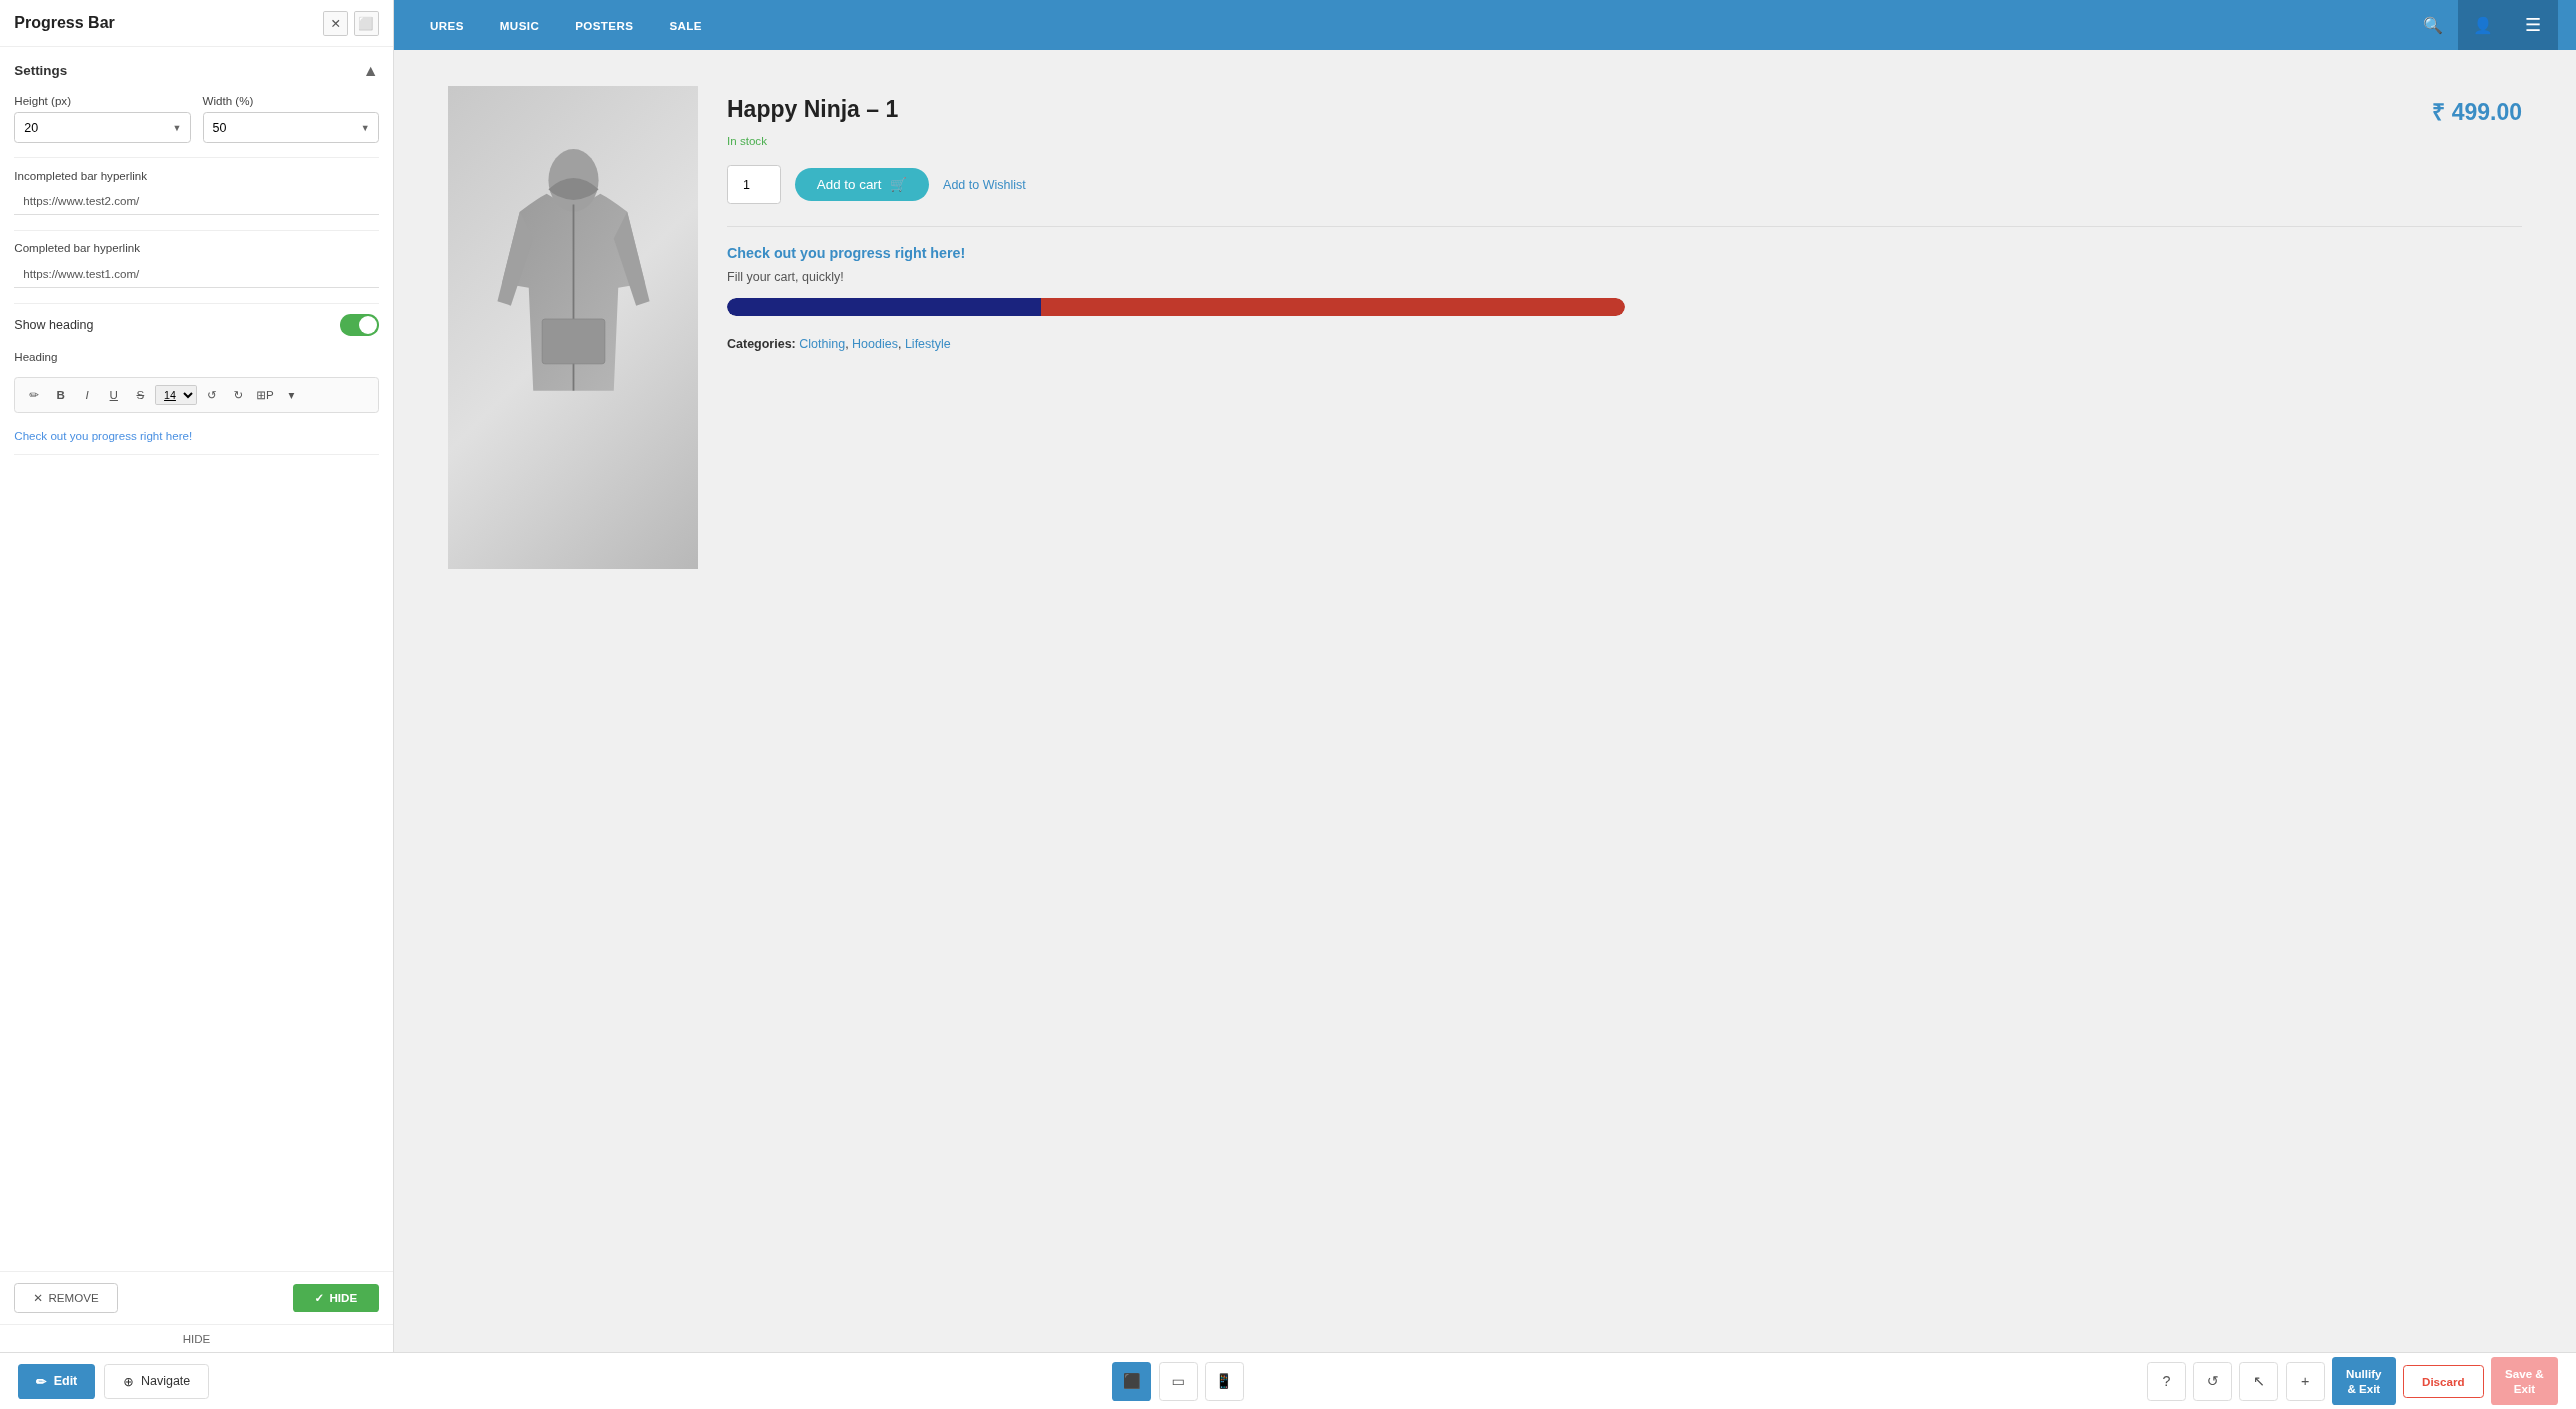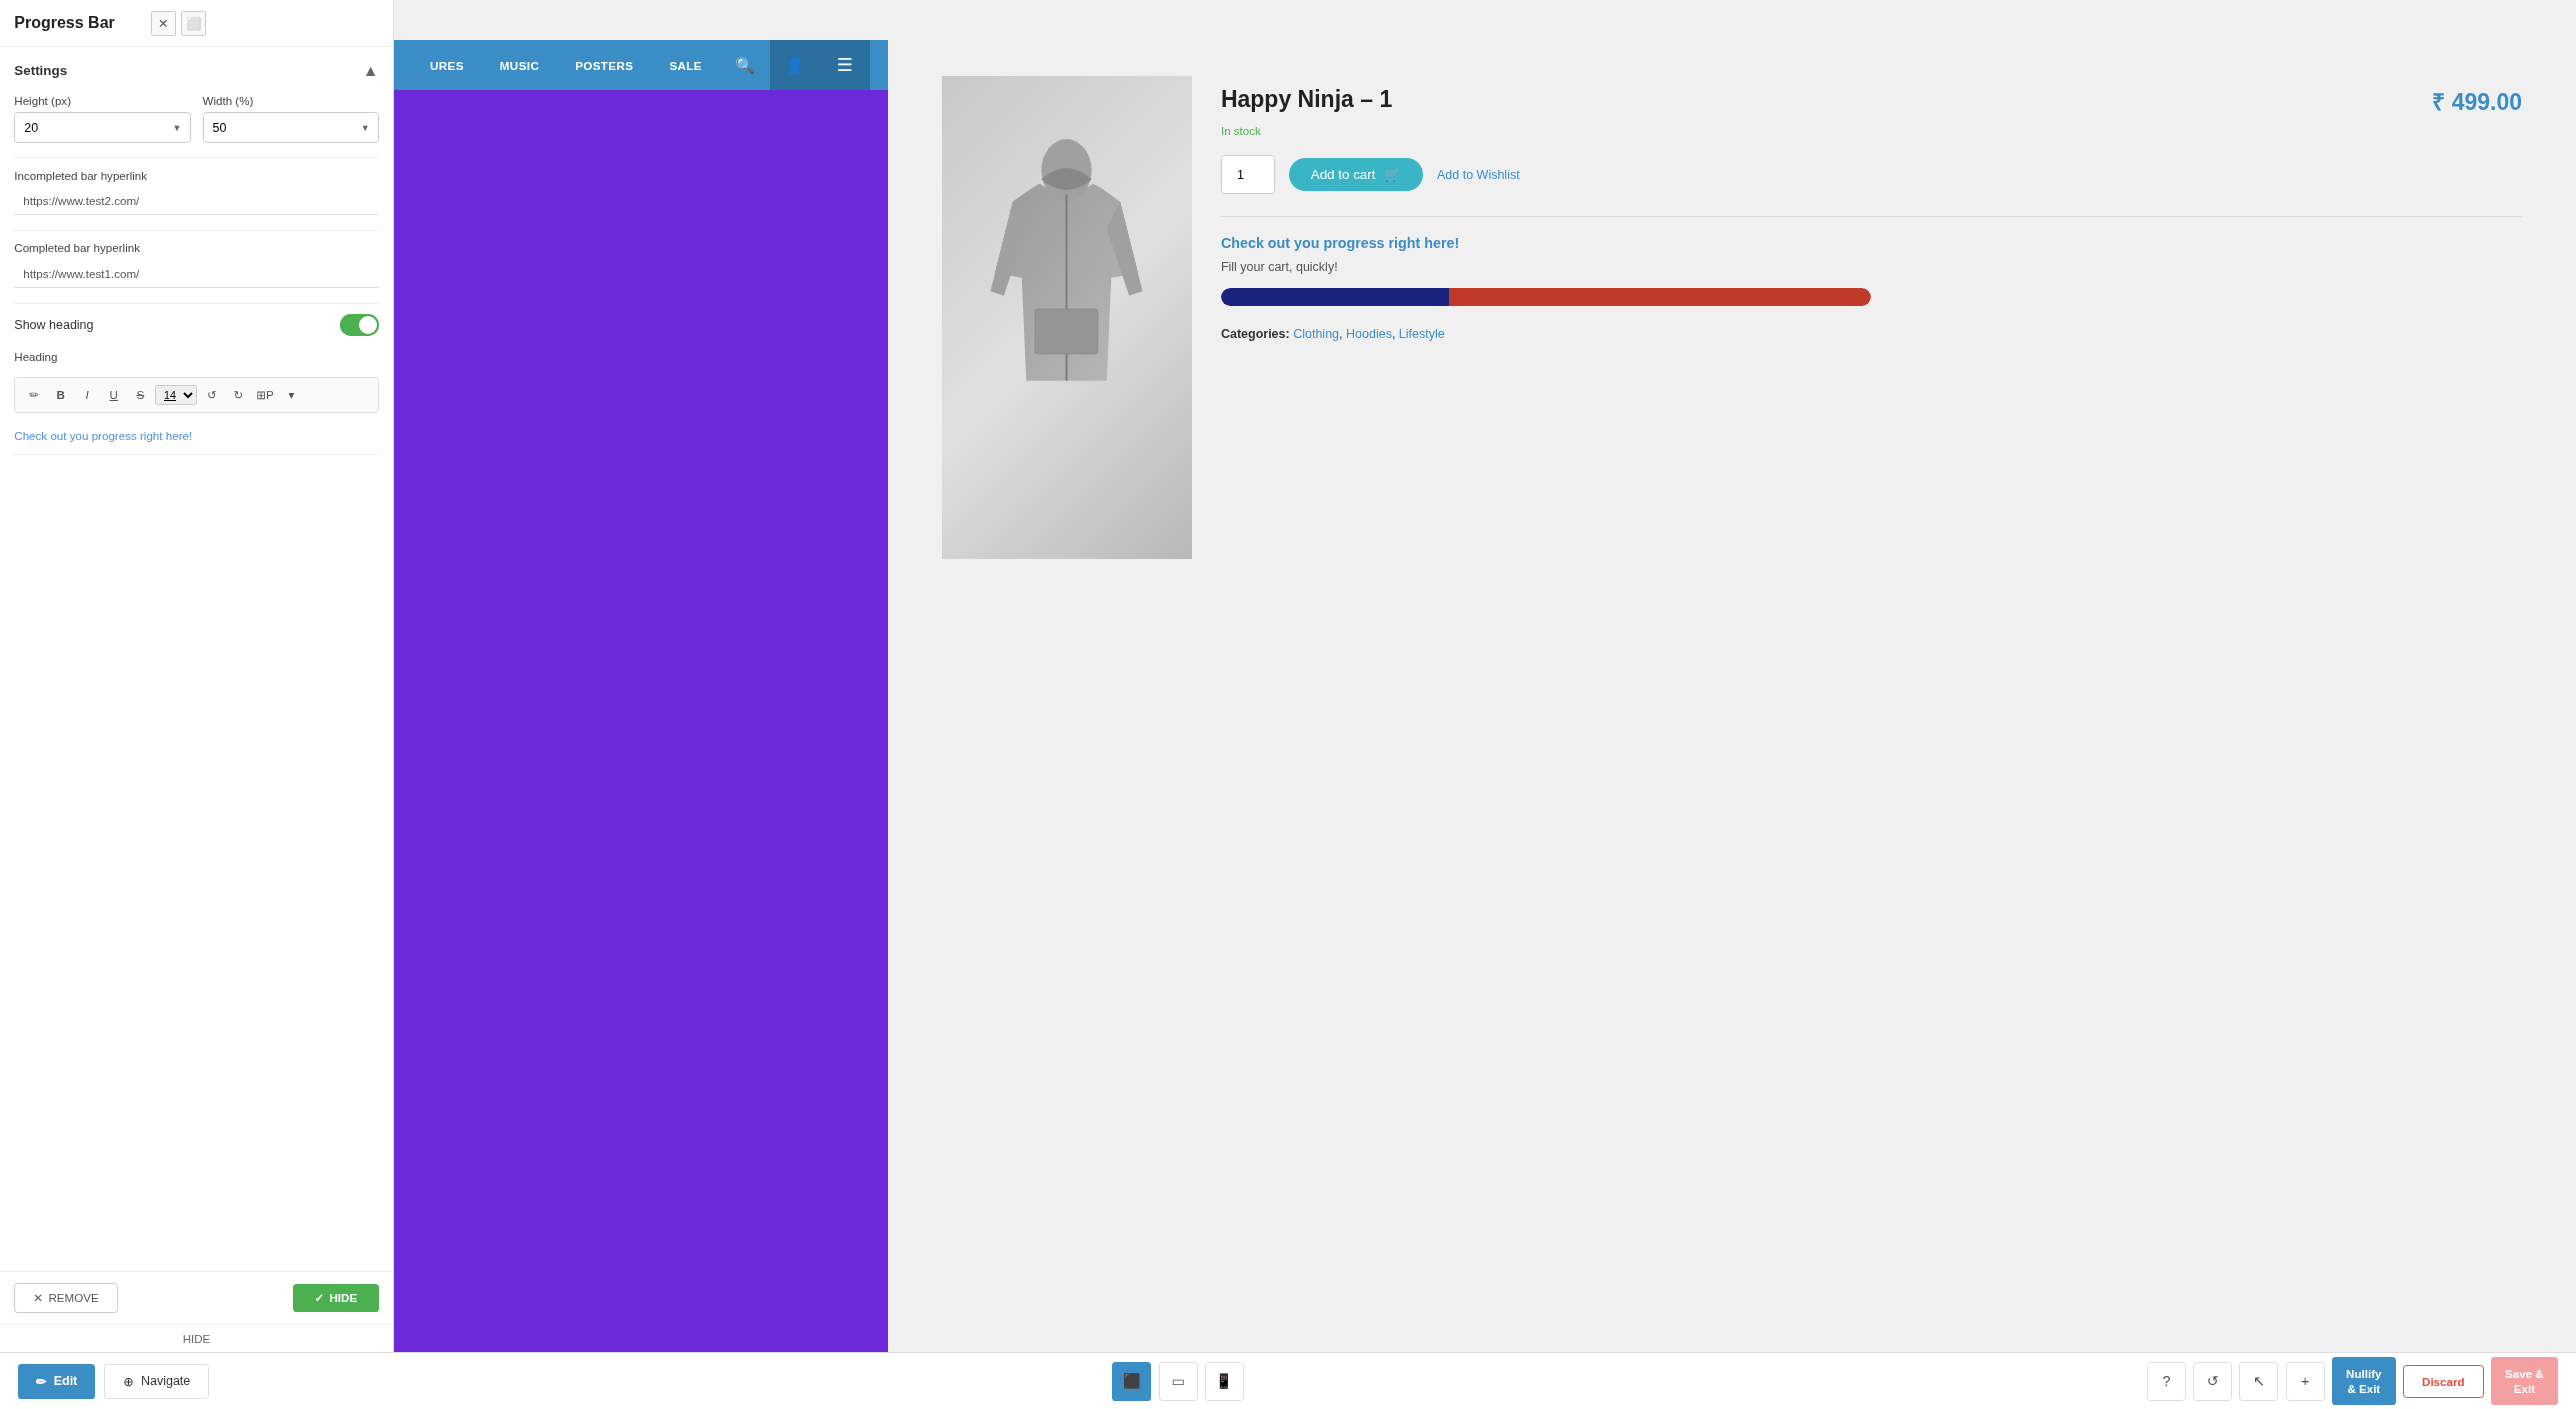--- a/index.html
+++ b/index.html
@@ -4,21 +4,21 @@
   <style>
     * { box-sizing: border-box; margin: 0; padding: 0; }
     body { font-family: -apple-system, BlinkMacSystemFont, 'Segoe UI', sans-serif; background: #f0f0f0; overflow: hidden; }
 
     
     .main-layout { display: flex; height: 100vh; flex-direction: column; }
     .content-area { display: flex; flex: 1; overflow: hidden; }
 
     
     .left-panel { width: 394px; background: #fff; border-right: 0.9px solid #ddd; display: flex; flex-direction: column; overflow-y: auto; flex-shrink: 0; }
-    .panel-header { display: flex; align-items: center; padding: 10.7px 14.3px; border-bottom: 0.9px solid #eee; gap: 36px; }
+    .panel-header { display: flex; align-items: center; justify-content: space-between; padding: 10.7px 14.3px; border-bottom: 0.9px solid #eee; }
     .panel-title { font-size: 16px; font-weight: 600; color: #222; }
     .panel-header-actions { display: flex; gap: 5.4px; }
     .icon-btn { width: 25px; height: 25px; border: 0.9px solid #ccc; background: #f9f9f9; cursor: pointer; display: flex; align-items: center; justify-content: center; font-size: 12.5px; color: #555; border-radius: 1.8px; }
 
     
     .settings-section { padding: 14.3px; }
     .section-header { display: flex; align-items: center; justify-content: space-between; margin-bottom: 14.3px; }
     .section-title { font-size: 13.4px; font-weight: 600; color: #333; }
     .collapse-btn { background: none; border: none; cursor: pointer; font-size: 16px; color: #666; }
 
@@ -53,21 +53,21 @@
     .heading-preview { color: #4a90e2; font-size: 11.6px; margin: 10.7px 0; cursor: pointer; text-decoration: none; }
 
     
     .panel-footer { padding: 10.7px 14.3px; border-top: 0.9px solid #eee; display: flex; align-items: center; justify-content: space-between; }
     .btn-remove { padding: 7.2px 18px; border: 0.9px solid #ccc; background: #fff; color: #555; cursor: pointer; font-size: 11.6px; border-radius: 3.6px; display: flex; align-items: center; gap: 5.4px; }
     .btn-apply { padding: 7.2px 21.5px; background: #4CAF50; color: #fff; border: none; cursor: pointer; font-size: 11.6px; border-radius: 3.6px; display: flex; align-items: center; gap: 5.4px; font-weight: 600; }
 
     .hide-btn { text-align: center; padding: 7.2px; font-size: 11.6px; color: #666; border-top: 0.9px solid #eee; cursor: pointer; }
 
     
-    .main-content { flex: 1; background: #6d28d9; display: flex; flex-direction: row; margin-top: 40px; }
+    .main-content { flex: 1; background: #6d28d9; display: flex; flex-direction: column; }
     .site-nav { background: #3a8dc5; padding: 0 18px; display: flex; align-items: center; justify-content: space-between; height: 50px; }
     .nav-links { display: flex; gap: 0; }
     .nav-link { color: #fff; font-size: 11.6px; font-weight: 600; padding: 0 18px; height: 50px; display: flex; align-items: center; cursor: pointer; letter-spacing: 0.4px; text-transform: uppercase; }
     .nav-actions { display: flex; gap: 0; }
     .nav-action-btn { width: 50px; height: 50px; background: #3a8dc5; border: none; cursor: pointer; display: flex; align-items: center; justify-content: center; color: #fff; font-size: 16px; }
     .nav-action-btn.active { background: #2a6fa0; }
 
     .product-area { flex: 1; background: #f0f0f0; padding: 36px 54px; display: flex; gap: 29px; align-items: flex-start; }
     .product-image-box { width: 250px; height: 483px; background: #d0d0d0; overflow: hidden; flex-shrink: 0; display: flex; align-items: center; justify-content: center; }
     .product-image-placeholder { width: 100%; height: 100%; background: linear-gradient(135deg, #c8c8c8 0%, #e0e0e0 50%, #b8b8b8 100%); display: flex; align-items: center; justify-content: center; }

